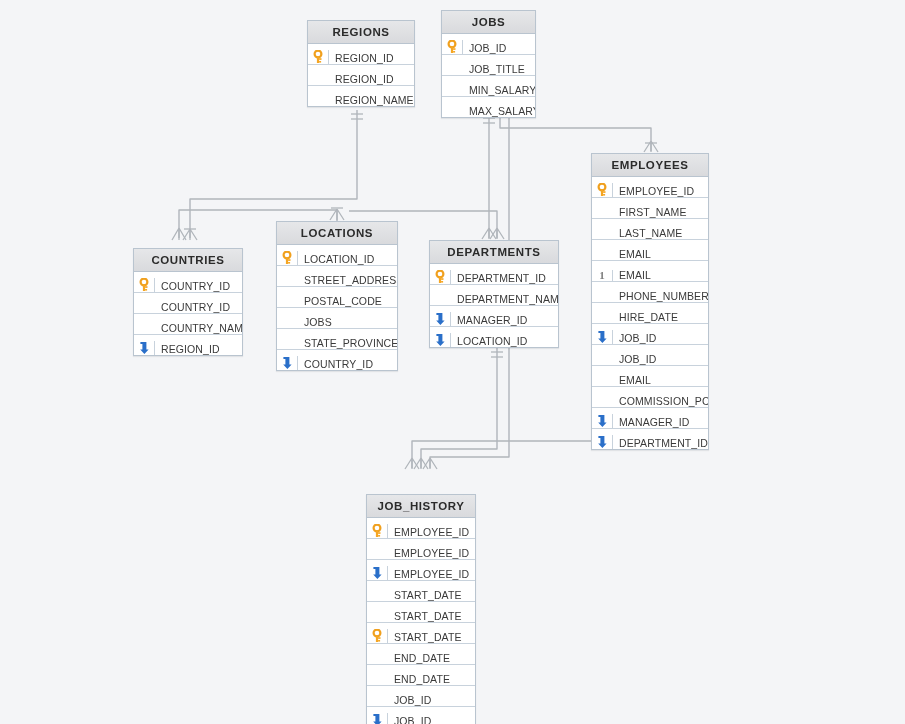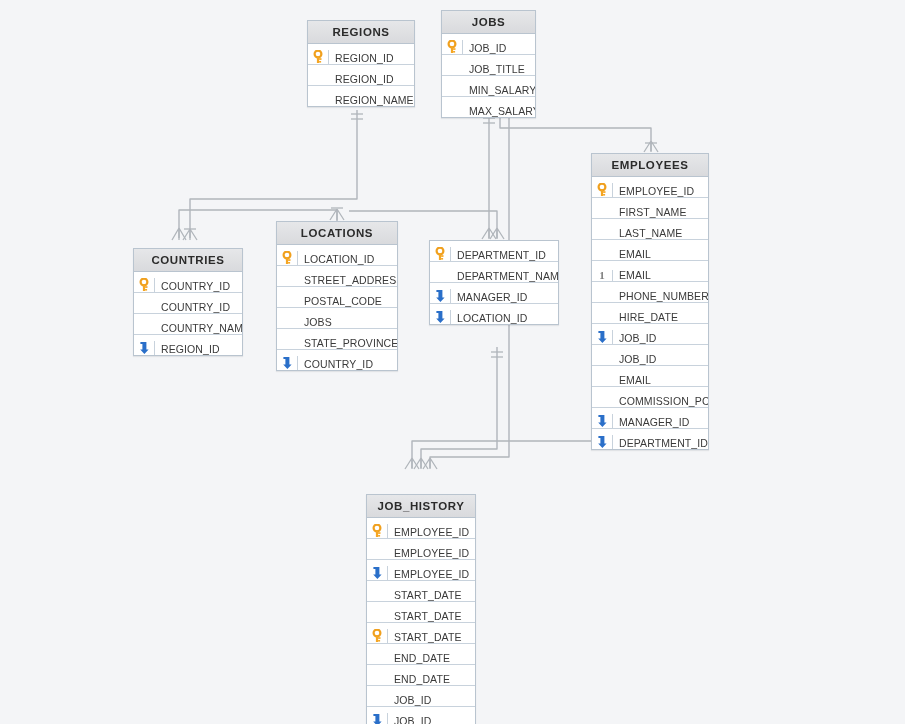--- a/index.html
+++ b/index.html
@@ -359,20 +359,21 @@
         <div class="attr-row">
           <div class="attr-gutter">
             <svg class="icon-svg" width="12" height="14" viewBox="0 0 12 14">
       <path d="M 8.4 1 L 8.4 8.6 L 10.6 8.6 L 6.4 13 L 2.2 8.6 L 4.4 8.6 L 4.4 3 L 2.4 3 L 2.4 1 Z" fill="#2a6fc9"></path>
     </svg>
           </div>
           <div class="attr-name">COUNTRY_ID</div>
         </div>
       </div>
       <div class="entity" style="left: 429px; top: 240px; width: 130px;">
+        <div class="entity-header">DEPARTMENTS</div>
         <div class="attr-row">
           <div class="attr-gutter">
             <svg class="icon-svg" width="12" height="14" viewBox="0 0 12 14">
       <circle cx="6" cy="4" r="3.4" fill="none" stroke="#f0a01e" stroke-width="2.2"></circle>
       <rect x="4.9" y="6" width="2.2" height="7" fill="#f5a623"></rect>
       <rect x="7.1" y="8.2" width="2.4" height="1.7" fill="#f5a623"></rect>
       <rect x="7.1" y="11" width="2.0" height="1.6" fill="#f5a623"></rect>
     </svg>
           </div>
           <div class="attr-name">DEPARTMENT_ID</div>

